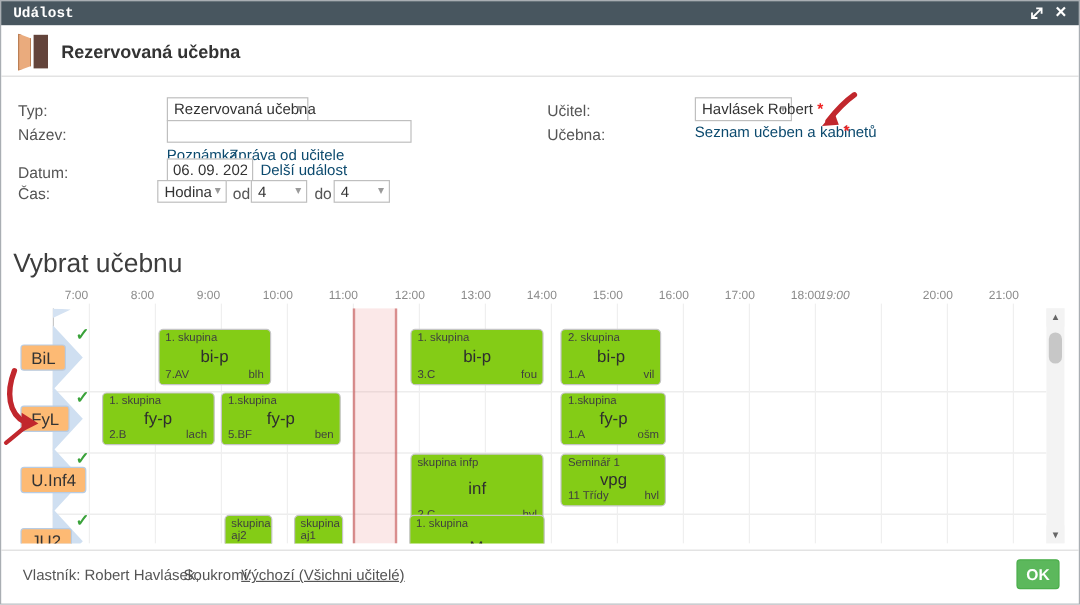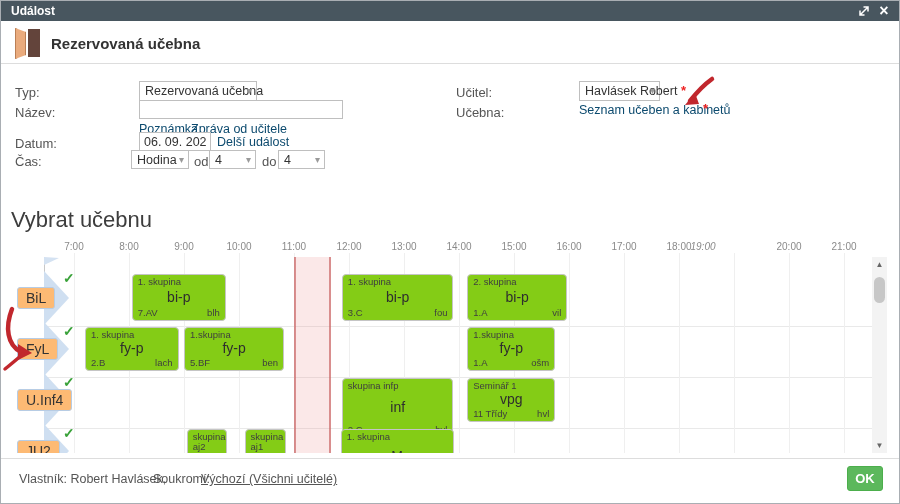--- a/index.html
+++ b/index.html
@@ -2,21 +2,21 @@
 <html><head>
 <meta charset="utf-8">
 <style>
   html,body{margin:0;padding:0;}
   body{width:900px;height:504px;position:relative;background:#fff;
        font-family:"Liberation Sans",sans-serif;overflow:hidden;}
   .dialog{position:absolute;inset:0;border:1px solid #a9aeb3;box-sizing:border-box;background:#fff;}
 
   
   .titlebar{position:absolute;left:0;top:0;width:100%;height:20px;background:#48565f;}
-  .titlebar .ttl{position:absolute;left:10px;top:3px;color:#fff;font-size:12px;font-weight:bold;}
+  .titlebar .ttl{position:absolute;left:10px;top:3px;color:#fff;font-size:12px;font-weight:bold;font-family:Liberation Mono, monospace;}
   .win-ico{position:absolute;top:3px;width:14px;height:14px;cursor:pointer;}
   .win-expand{right:28px;}
   .win-close{right:8px;color:#fff;font-size:16px;font-weight:bold;line-height:13px;text-align:center;}
 
   
   .door{position:absolute;left:14px;top:27px;width:25px;height:31px;}
   .door .frame{position:absolute;right:0;top:1px;width:12px;height:28px;background:#63443b;}
   .door .panel{position:absolute;left:0;top:0;width:11px;height:31px;background:#eaab7d;
                border:1px solid #bb7f55;box-sizing:border-box;
                clip-path:polygon(0 0,100% 13%,100% 87%,0 100%);}
@@ -31,21 +31,21 @@
   .tinput{position:absolute;height:19px;border:1px solid #bfbfbf;box-sizing:border-box;font-size:12.5px;
           color:#333;padding:0 4px;font-family:"Liberation Sans",sans-serif;}
   .blink{position:absolute;font-size:12.5px;color:#0c4a6e;cursor:pointer;text-decoration:none;}
   .req{position:absolute;color:#e22;font-size:13px;font-weight:bold;}
 
   
   .section-title{position:absolute;left:10px;top:206px;font-size:22px;color:#3d3d3d;}
 
   
   #grid-clip{position:absolute;left:0;top:238px;width:900px;height:214px;overflow:hidden;}
-  .timelabel{position:absolute;top:2px;width:40px;text-align:center;font-size:10px;color:#8a8a8a;}
+  .timelabel{position:absolute;top:2px;width:40px;text-align:left;font-size:10px;color:#8a8a8a;}
   .gridline{position:absolute;top:14px;height:200px;width:1px;background:#efefef;z-index:0;}
   .gridleft{position:absolute;left:43px;top:18px;width:1px;height:196px;background:#c8c8c8;z-index:1;}
   .rowsep{position:absolute;left:43px;width:828px;height:1px;background:#e9e9e9;z-index:0;}
   .redband{position:absolute;top:18px;height:196px;background:rgba(231,130,130,0.18);
            border-left:2px solid rgba(198,94,94,0.65);border-right:2px solid rgba(198,94,94,0.65);
            box-sizing:border-box;z-index:1;}
   .rowtri{position:absolute;left:43px;width:0;height:0;border-left:25px solid #cfdff1;
           border-top:27px solid transparent;border-bottom:27px solid transparent;z-index:2;}
   .prevtip{position:absolute;left:43px;top:18px;width:15px;height:8px;background:#d4e2f2;
            clip-path:polygon(0 0,100% 12%,0 100%);z-index:2;}
@@ -196,21 +196,21 @@
         </div>
       </div>
       <div class="blk" style="left: 340.85px; width: 111.65px; top: 35px; height: 47px;">
         <div class="bg">1. skupina</div>
         <div class="bs">bi-p</div>
         <div class="br">
           <span>3.C</span>
           <span>fou</span>
         </div>
       </div>
-      <div class="blk" style="left: 466.25px; width: 100px; top: 35px; height: 47px;">
+      <div class="blk" style="left: 466.25px; width: 84px; top: 35px; height: 47px;">
         <div class="bg">2. skupina</div>
         <div class="bs">bi-p</div>
         <div class="br">
           <span>1.A</span>
           <span>vil</span>
         </div>
       </div>
       <div class="rowtri" style="top: 83px;"></div>
       <div class="rowlabel" style="top: 99px;">FyL</div>
       <div class="check" style="top: 84px;">✓</div>

